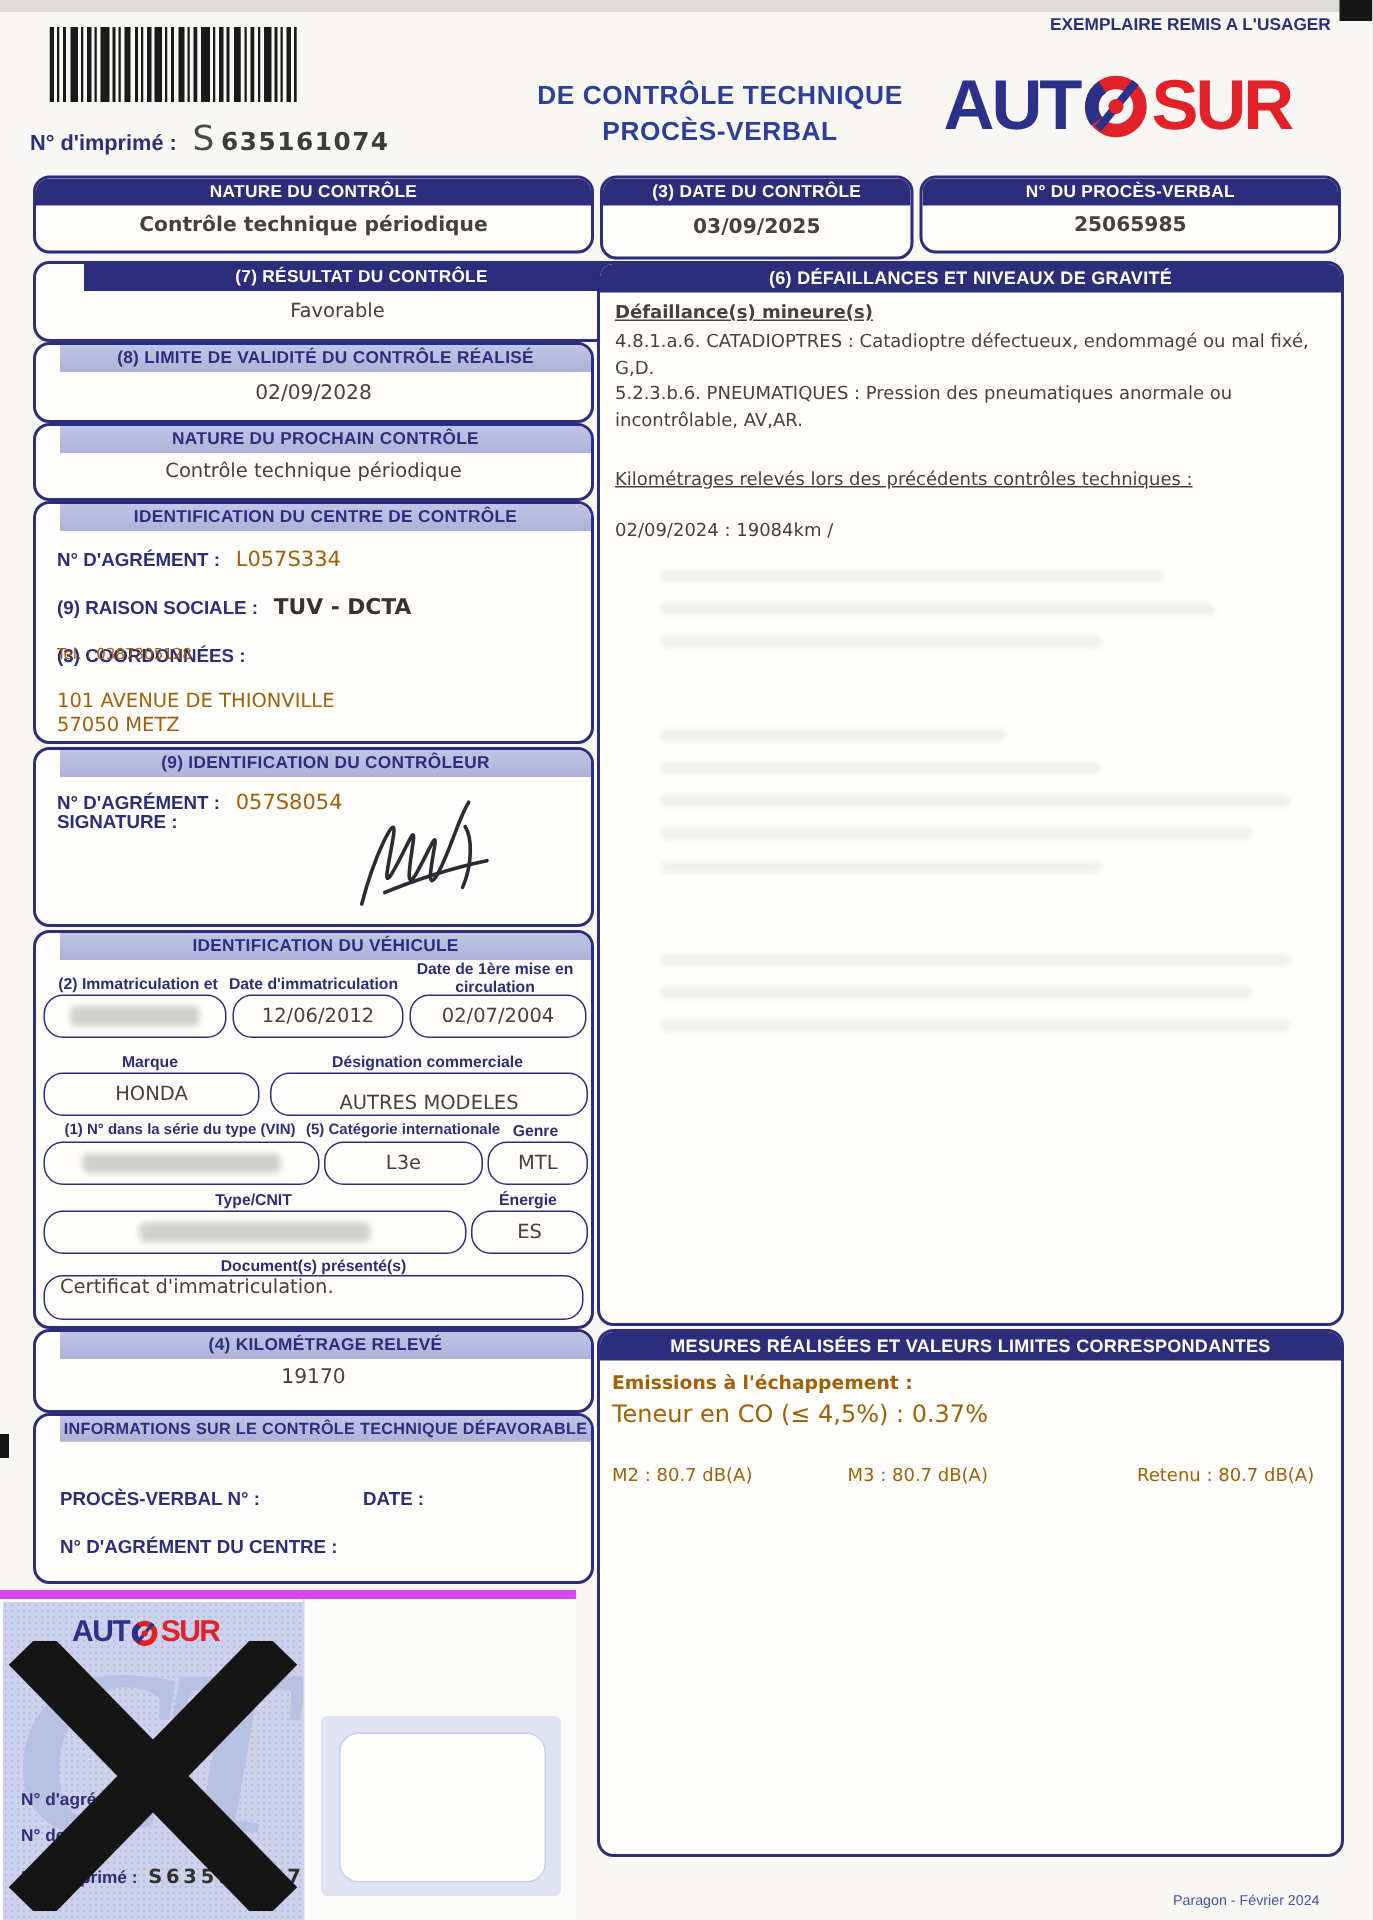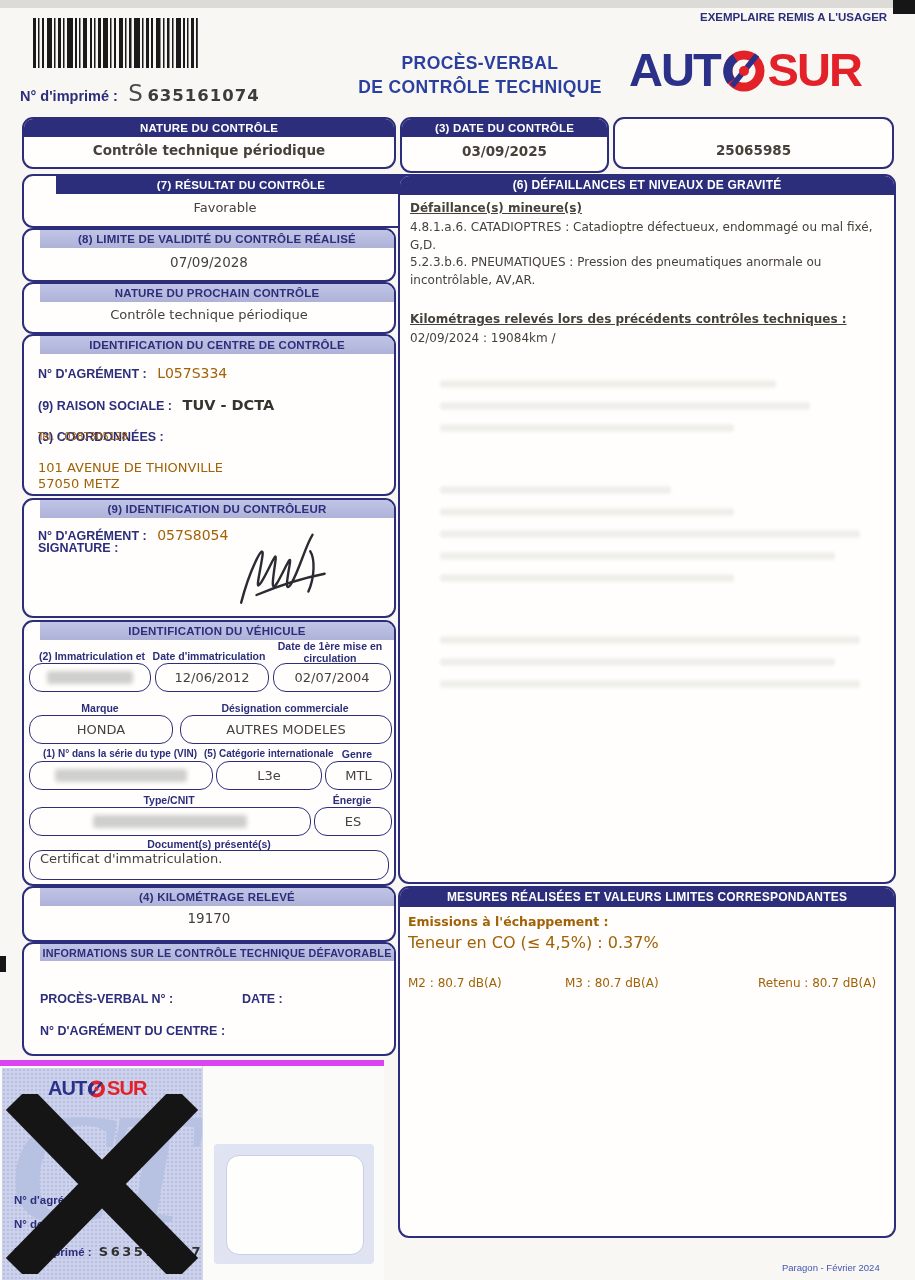--- a/index.html
+++ b/index.html
@@ -88,22 +88,22 @@
     </g>
   </svg>
 
   <div class="abs nowrap" style="left:20px;top:80px;">
     <span class="lbl" style="font-size:14.5px;">N° d'imprimé :</span>
     <span class="val" style="font-size:23px;color:#4a4a4a;margin-left:6px;">S</span>
     <span class="val" style="font-size:16.5px;font-weight:bold;color:#3c3c3c;letter-spacing:1px;">635161074</span>
   </div>
 
   <div class="abs" style="left:330px;top:52px;width:300px;text-align:center;color:#2b3f9f;font-weight:bold;font-size:17.5px;line-height:1.35;letter-spacing:.4px;">
+    <div>DE CONTRÔLE TECHNIQUE</div>
     <div>PROCÈS-VERBAL</div>
-    <div>DE CONTRÔLE TECHNIQUE</div>
   </div>
 
   <div class="abs nowrap" style="left:700px;top:11px;color:#2c2e7b;font-weight:bold;font-size:11.5px;">EXEMPLAIRE REMIS A L'USAGER</div>
 
   <div class="abs logo" style="left:629px;top:46px;font-size:47px;">
     <span class="p1">AUT</span>
     <svg width="46" height="46" viewBox="0 0 46 46" style="margin:0 1px;">
       <circle cx="23" cy="24" r="16" fill="none" stroke="#e32129" stroke-width="9"></circle>
       <path d="M10 34 A16 16 0 0 1 14 11" fill="none" stroke="#2b3188" stroke-width="9"></path>
       <line x1="36" y1="8" x2="11" y2="39" stroke="#2b3188" stroke-width="5.5"></line>
@@ -114,31 +114,32 @@
 
   <div class="box" style="left:22px;top:117px;width:370px;height:48px;">
     <div class="hdr hdr-dark">NATURE DU CONTRÔLE</div>
     <div class="centerval" style="top:23px;font-size:13.5px;font-weight:bold;">Contrôle technique périodique</div>
   </div>
   <div class="box" style="left:400px;top:117px;width:205px;height:52px;">
     <div class="hdr hdr-dark">(3) DATE DU CONTRÔLE</div>
     <div class="centerval" style="top:24px;font-size:13.5px;font-weight:bold;">03/09/2025</div>
   </div>
   <div class="box" style="left:613px;top:117px;width:277px;height:48px;">
+    <div class="hdr hdr-dark">N° DU PROCÈS-VERBAL</div>
     <div class="centerval" style="top:23px;font-size:13.5px;font-weight:bold;">25065985</div>
   </div>
 
   <div class="box" style="left:22px;top:174px;width:370px;height:50px;padding-left:32px;">
     <div class="hdr hdr-dark">(7) RÉSULTAT DU CONTRÔLE</div>
     <div class="centerval" style="top:24px;font-size:13px;">Favorable</div>
   </div>
 
   <div class="box" style="left:22px;top:228px;width:370px;height:50px;">
     <div class="hdr hdr-light">(8) LIMITE DE VALIDITÉ DU CONTRÔLE RÉALISÉ</div>
-    <div class="centerval" style="top:24px;font-size:13.5px;">07/09/2028</div>
+    <div class="centerval" style="top:24px;font-size:13.5px;">02/09/2028</div>
   </div>
 
   <div class="box" style="left:22px;top:282px;width:370px;height:48px;">
     <div class="hdr hdr-light">NATURE DU PROCHAIN CONTRÔLE</div>
     <div class="centerval" style="top:23px;font-size:13px;">Contrôle technique périodique</div>
   </div>
 
   <div class="box" style="left:22px;top:334px;width:370px;height:158px;">
     <div class="hdr hdr-light">IDENTIFICATION DU CENTRE DE CONTRÔLE</div>
     <div class="abs nowrap" style="left:14px;top:28px;">
@@ -186,21 +187,21 @@
     </div>
     <div class="mini" style="left:249px;top:41px;width:116px;height:27px;">
       <span>02/07/2004</span>
     </div>
 
     <div class="minilbl nowrap" style="left:5px;top:80px;width:142px;">Marque</div>
     <div class="minilbl nowrap" style="left:156px;top:80px;width:210px;">Désignation commerciale</div>
     <div class="mini" style="left:5px;top:93px;width:142px;height:27px;">
       <span>HONDA</span>
     </div>
-    <div class="mini" style="left:156px;top:93px;width:210px;height:27px;">
+    <div class="mini" style="left:156px;top:93px;width:210px;height:27px;align-items:flex-end;">
       <span>AUTRES MODELES</span>
     </div>
 
     <div class="minilbl nowrap" style="left:5px;top:126px;width:182px;font-size:10px;">(1) N° dans la série du type (VIN)</div>
     <div class="minilbl nowrap" style="left:180px;top:126px;width:126px;font-size:10px;">(5) Catégorie internationale</div>
     <div class="minilbl nowrap" style="left:300px;top:126px;width:66px;">Genre</div>
     <div class="mini" style="left:5px;top:139px;width:182px;height:27px;">
       <span class="redact"></span>
     </div>
     <div class="mini" style="left:192px;top:139px;width:104px;height:27px;">
@@ -237,21 +238,21 @@
     <div class="abs lbl nowrap" style="left:16px;top:80px;font-size:12.5px;">N° D'AGRÉMENT DU CENTRE :</div>
   </div>
 
   <div class="box" style="left:398px;top:174px;width:494px;height:706px;">
     <div class="hdr hdr-dark" style="font-size:12px;">(6) DÉFAILLANCES ET NIVEAUX DE GRAVITÉ</div>
     <div class="abs" style="left:10px;top:24px;width:474px;font-family:'DejaVu Sans',sans-serif;color:#45423c;font-size:12px;line-height:1.45;">
       <div style="font-weight:bold;text-decoration:underline;margin-bottom:2px;">Défaillance(s) mineure(s)</div>
       <div>4.8.1.a.6. CATADIOPTRES : Catadioptre défectueux, endommagé ou mal fixé, G,D.</div>
       <div>5.2.3.b.6. PNEUMATIQUES : Pression des pneumatiques anormale ou incontrôlable, AV,AR.</div>
       <div style="height:22px;"></div>
-      <div style="font-weight:bold;text-decoration:underline;margin-bottom:2px;">Kilométrages relevés lors des précédents contrôles techniques :</div>
+      <div style="font-weight:normal;text-decoration:underline;margin-bottom:17px;">Kilométrages relevés lors des précédents contrôles techniques :</div>
       <div>02/09/2024 : 19084km /</div>
     </div>
 
     <div class="ghost abs" style="left:40px;top:190px;width:420px;">
       <div></div>
         <div></div>
         <div></div>
         <div style="height:26px;background:none;"></div>
       <div></div>
         <div></div>

